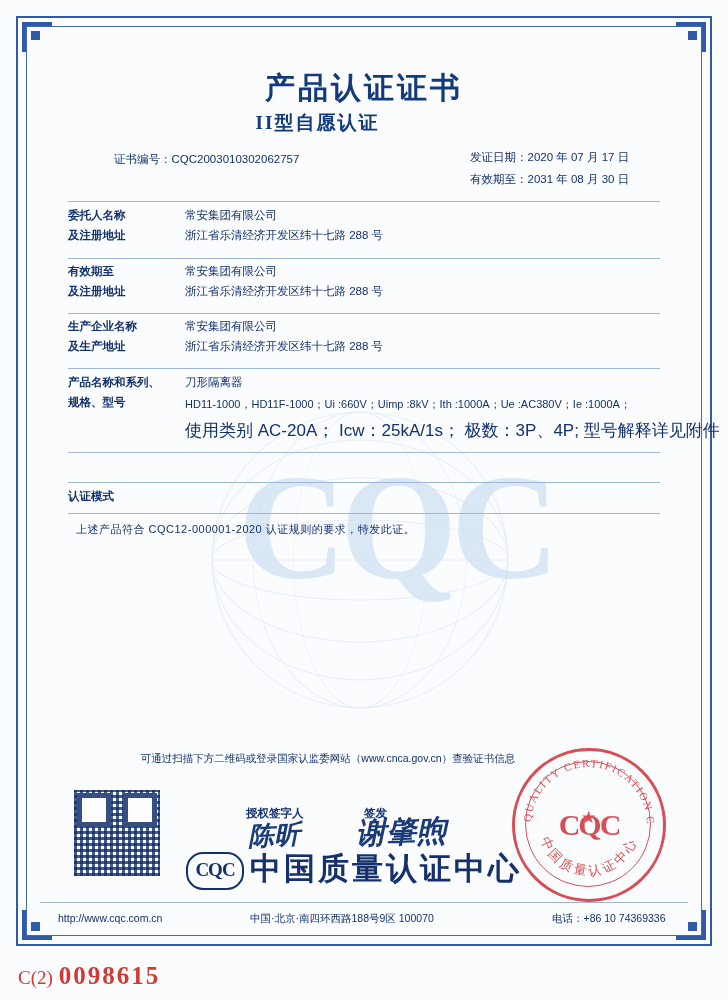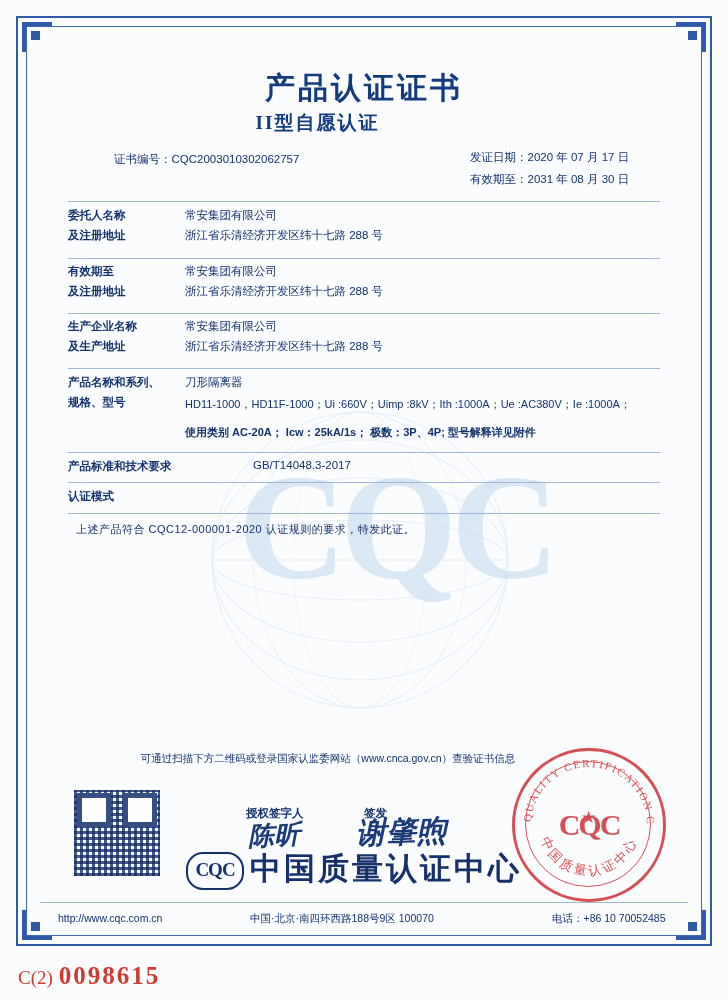--- a/index.html
+++ b/index.html
@@ -408,28 +408,24 @@
     <div class="val" style="top:0;">常安集团有限公司</div>
     <div class="val" style="top:20px;">浙江省乐清经济开发区纬十七路 288 号</div>
   </div>
 
   <div class="rule" style="top:368px;"></div>
   <div class="row" style="top:375px;height:70px;">
     <div class="lbl" style="top:0;">产品名称和系列、</div>
     <div class="lbl" style="top:20px;">规格、型号</div>
     <div class="val" style="top:0;">刀形隔离器</div>
     <div class="val" style="top:22px;font-size:11px;">HD11-1000，HD11F-1000；Ui :660V；Uimp :8kV；Ith :1000A；Ue :AC380V；Ie :1000A；</div>
-    <div class="val" style="top:50px;font-size:11px;font-weight:bold;">使用类别 AC-20A； Icw：25kA/1s； 极数：3P、4P; 型号解释详见附件</div>
+    <div class="val" style="top:44px;font-size:17px;">使用类别 AC-20A； Icw：25kA/1s； 极数：3P、4P; 型号解释详见附件</div>
   </div>
 
   <div class="rule" style="top:452px;"></div>
-  <div class="row" style="top:459px;height:24px;">
-    <div class="lbl" style="top:0;">产品标准和技术要求</div>
-    <div class="val" style="top:0;left:185px;">GB/T14048.3-2017</div>
-  </div>
 
   <div class="rule" style="top:482px;"></div>
   <div class="row" style="top:489px;height:24px;">
     <div class="lbl" style="top:0;">认证模式</div>
   </div>
 
   <div class="rule" style="top:513px;"></div>
 
   <div class="note" style="top:522px;">上述产品符合 CQC12-000001-2020 认证规则的要求，特发此证。</div>
 
@@ -459,19 +455,19 @@
         <textPath href="#arc-bottom" startOffset="50%" text-anchor="middle" id="seal-cn">中国质量认证中心</textPath>
       </text>
     </svg>
     <div class="seal-star">★</div>
     <div class="seal-center">CQC</div>
   </div>
 
   <div class="footer-rule"></div>
   <div class="foot foot-url">http://www.cqc.com.cn</div>
   <div class="foot foot-addr">中国·北京·南四环西路188号9区    100070</div>
-  <div class="foot foot-tel">电话：+86 10 70052485</div>
+  <div class="foot foot-tel">电话：+86 10 74369336</div>
 
   <div class="serial">
     <span>C(2)</span><span class="big">0098615</span>
   </div>
 
 </div>
 
 </body></html>

